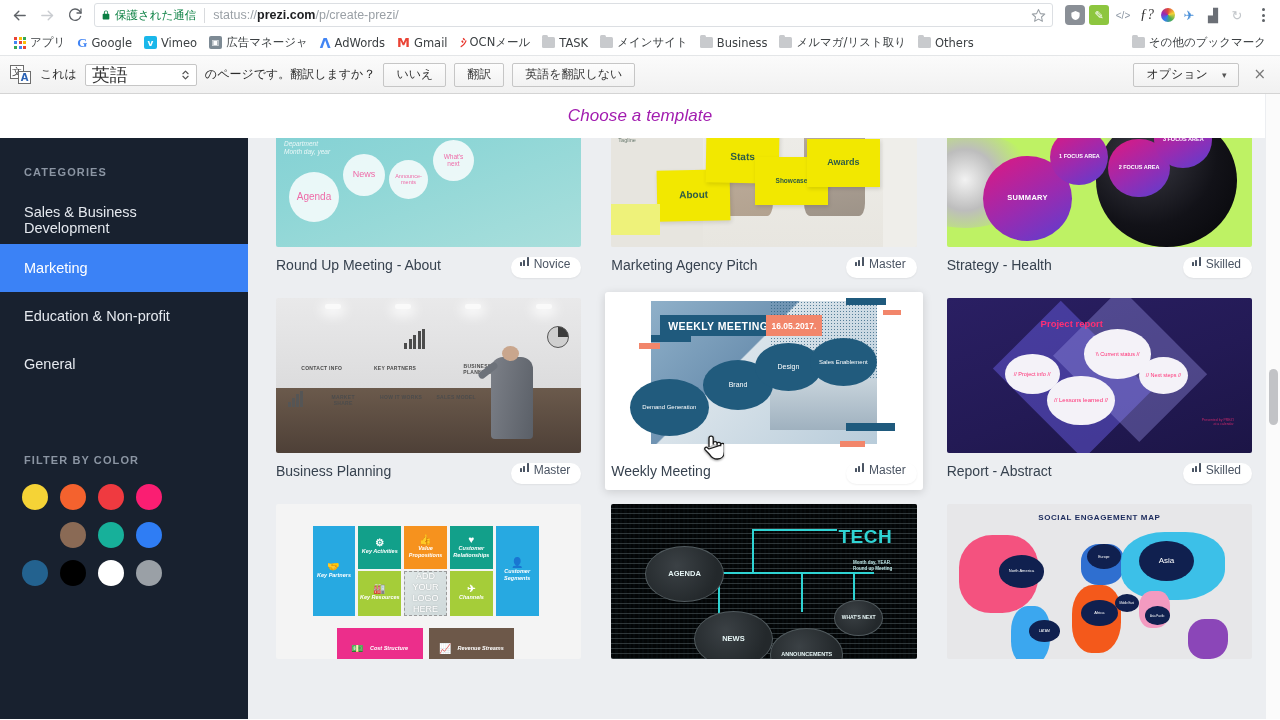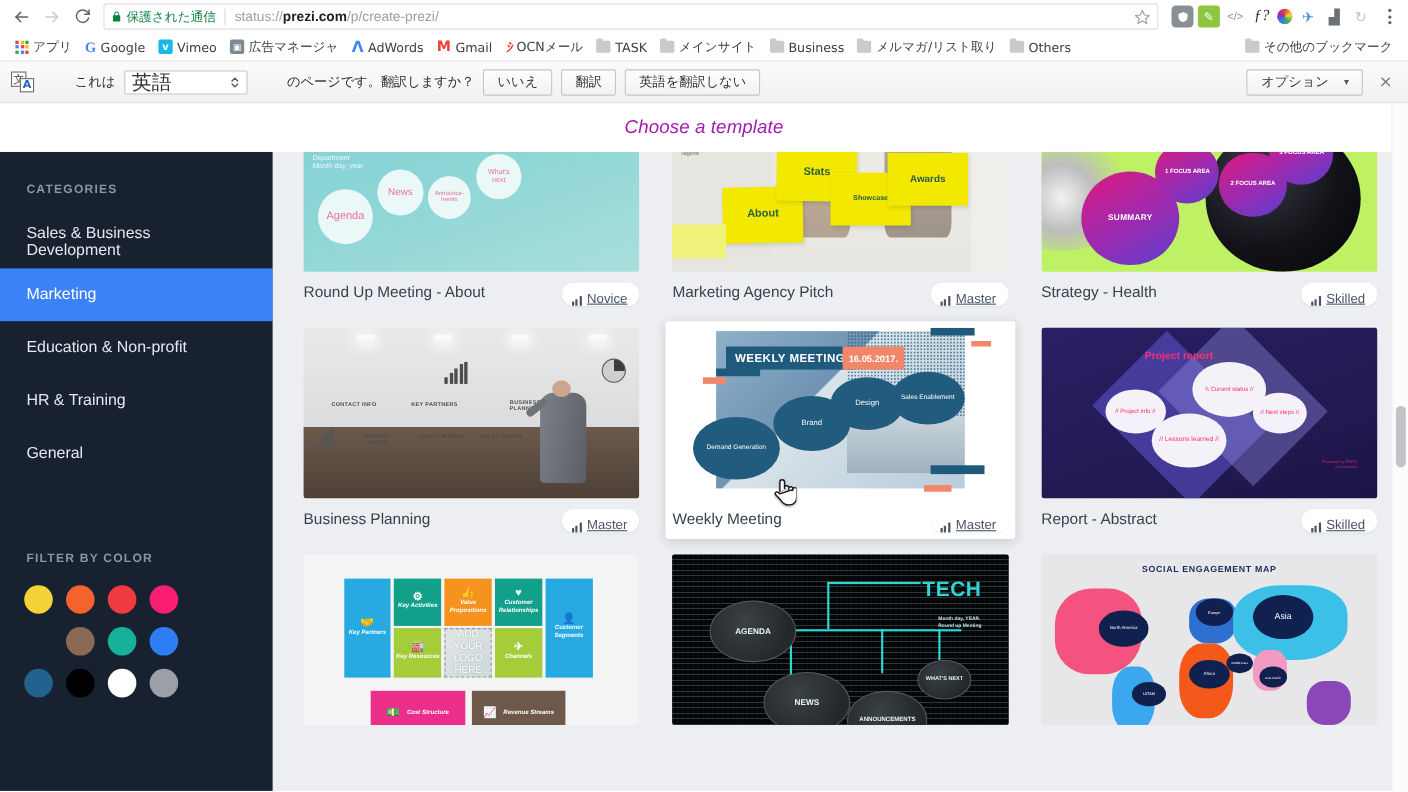--- a/index.html
+++ b/index.html
@@ -120,21 +120,21 @@
   .tr-icon .cjk {
     position:absolute; left:0; top:0; width:14px; height:14px;
     border:1px solid #6d6d6d; color:#3c3c3c; font-size:10px;
     display:flex; align-items:center; justify-content:center; background:#fff;
   }
   .tr-icon .lat {
     position:absolute; left:8px; top:6px; width:13px; height:13px;
     border:1px solid #6d6d6d; color:#2b63b5; font-size:10px; font-weight:700;
     display:flex; align-items:center; justify-content:center; background:#fff;
   }
-  .tr-text { font-size: 12px; color: #2c2c2c; margin-left: 28px; }
+  .tr-text { font-size: 12px; color: #2c2c2c; }
   .tr-select {
     height: 22px; min-width: 112px;
     background: #fff; border: 1px solid #c6c6c6; border-radius: 2px;
     display: flex; align-items: center; padding: 0 6px;
     font-size: 18px; color: #333;
   }
   .tr-select .caret {
     margin-left: auto; font-size: 9px; color: #555; line-height: 1;
     display:flex; flex-direction:column; gap:1px;
   }
@@ -239,26 +239,25 @@
     display: flex; align-items: flex-start; justify-content: space-between;
     padding-top: 9px; gap: 8px;
   }
   .card-title {
     font-size: 14px; color: #37424f; line-height: 19px;
     max-width: 175px;
   }
   .badge {
     background: #ffffff; border-radius: 11px;
     height: 21px; padding: 0 11px 0 9px;
-    display: flex; align-items: flex-end; gap: 5px;
+    display: flex; align-items: flex-start; gap: 5px;
     font-size: 12px; color: #4a5463;
     flex: 0 0 auto;
     box-shadow: 0 1px 2px rgba(0,0,0,.06);
     margin-top: 1px;
-    text-decoration: underline;
   }
   .bars { display: flex; align-items: flex-end; gap: 1.5px; height: 9px; }
   .bars i { width: 2px; background: #4a5463; display:block; border-radius:.5px; }
   .bars i:nth-child(1){ height: 4px; }
   .bars i:nth-child(2){ height: 6.5px; }
   .bars i:nth-child(3){ height: 9px; }
 
   
   .t-healthcare { background: linear-gradient(160deg,#7fcfd4 0%,#8ed6d6 45%,#a9dfdc 100%); }
   .hc-dep { position:absolute; left:8px; top:48px; color:#eaf7f7; font-size:6.5px; font-style:italic; line-height:8px;}
@@ -547,23 +546,20 @@
       <div class="sb-heading">CATEGORIES</div>
 
       <div class="sb-item">
         <span>Sales &amp; Business Development</span>
       </div>
       <div class="sb-item active">
         <span>Marketing</span>
       </div>
       <div class="sb-item">
         <span>Education &amp; Non-profit</span>
-      </div>
-      <div class="sb-item">
-        <span>HR &amp; Training</span>
       </div>
       <div class="sb-item">
         <span>General</span>
       </div>
 
       <div class="sb-heading2">FILTER BY COLOR</div>
       <div class="swatches">
         <span class="swatch" style="background:#f5d336"></span>
         <span class="swatch" style="background:#f4622e"></span>
         <span class="swatch" style="background:#ef3a40"></span>

